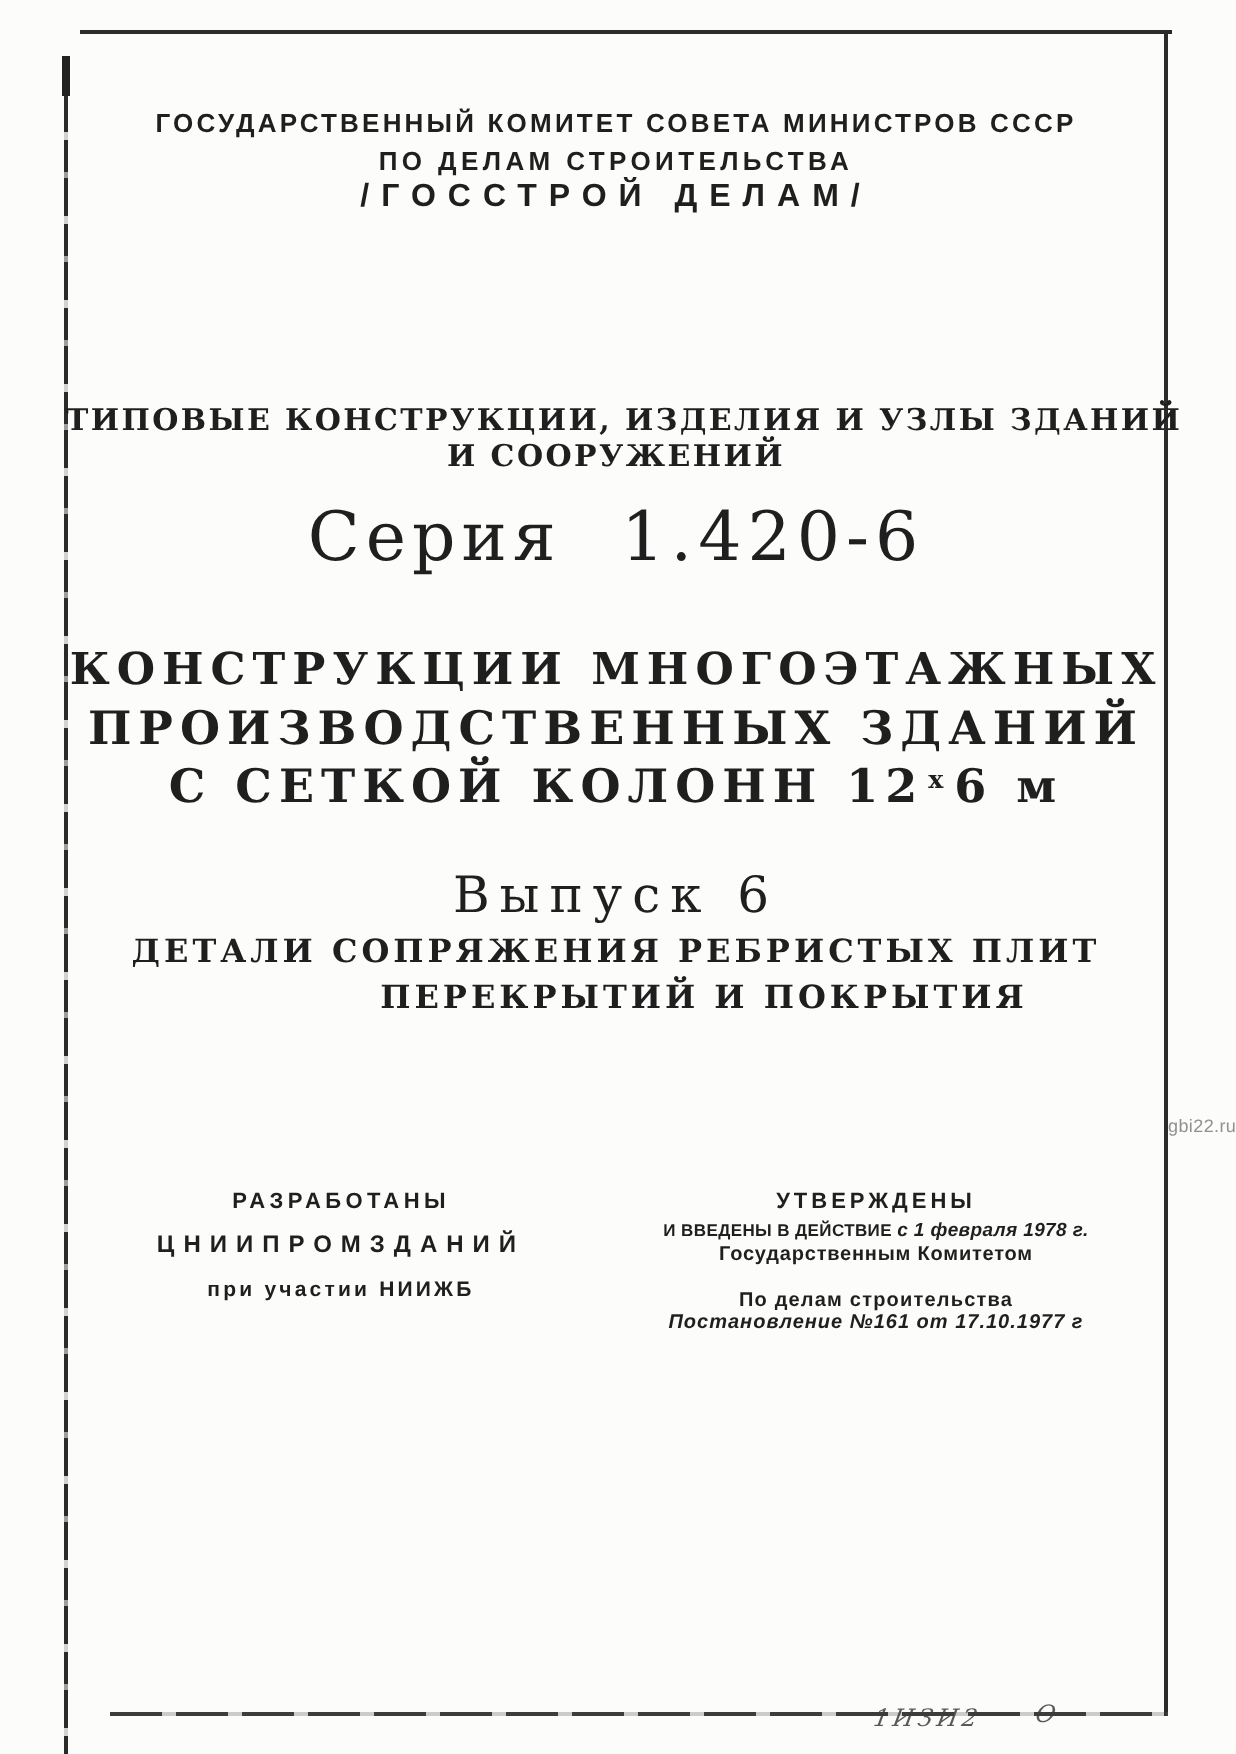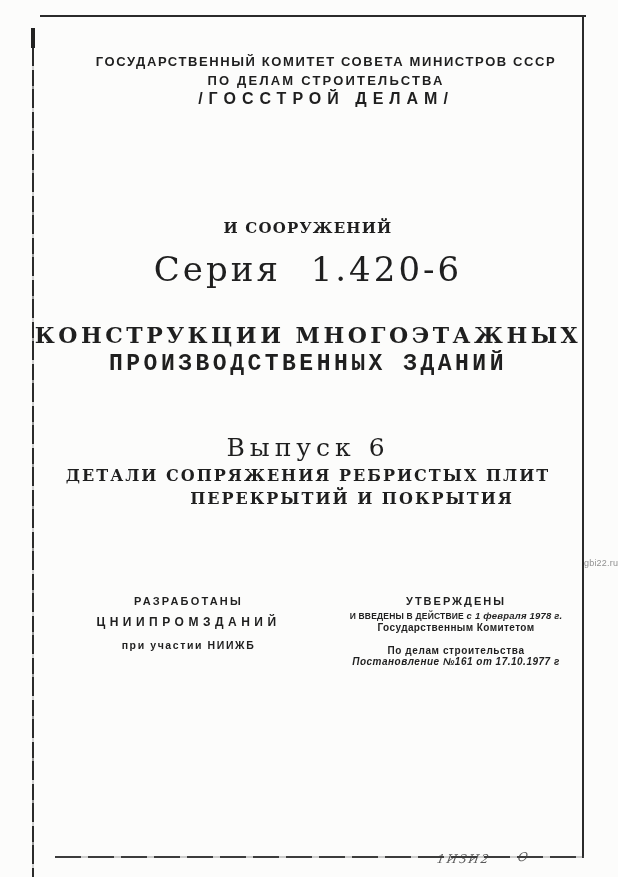--- a/index.html
+++ b/index.html
@@ -23,34 +23,34 @@
   }
   .border-top   { position: absolute; left: 40px;  top: 15px;  width: 546px; height: 2px; background: #2b2b2b; }
   .border-right { position: absolute; left: 582px; top: 15px;  width: 2px;   height: 843px; background: #2b2b2b; }
   .border-bottom{
     position: absolute; left: 55px; top: 856px; width: 529px; height: 2px;
     background: repeating-linear-gradient(to right,
       #3c3c3c 0 26px, rgba(60,60,60,.25) 26px 33px);
   }
   
   .cblock { position: absolute; left: 33px; width: 550px; text-align: center; white-space: nowrap; }
-  .sans-b  { font-family: "Liberation Sans", sans-serif; font-weight: 700; margin-left: 18px; }
+  .sans-b  { font-family: "Liberation Sans", sans-serif; font-weight: 700; }
   .serif   { font-family: "DejaVu Serif", serif; }
 
   .hdr1 { top: 54px;  font-size: 13px; letter-spacing: 1.6px; }
   .hdr2 { top: 73px;  font-size: 13px; letter-spacing: 2.2px; }
   .hdr3 { top: 90px;  font-size: 16px; letter-spacing: 6px; }
 
   .typ1 { top: 201px; font-size: 15px; font-weight: 700; letter-spacing: 1.2px; }
   .typ2 { top: 219px; font-size: 15px; font-weight: 700; letter-spacing: 1.2px; }
 
   .series { top: 249px; font-size: 34px; letter-spacing: 3px; word-spacing: 16px; font-weight: 500; }
 
   .ttl1 { top: 322px; font-size: 22px; font-weight: 700; letter-spacing: 3.5px; }
-  .ttl2 { top: 351px; font-size: 23px; font-weight: 700; letter-spacing: 3.5px; font-family: Liberation Mono, monospace; }
+  .ttl2 { top: 351px; font-size: 23px; font-weight: 700; letter-spacing: 3.5px; }
   .ttl3 { top: 380px; font-size: 23px; font-weight: 700; letter-spacing: 3.5px; }
   .sup-x { font-size: 0.55em; vertical-align: 7px; margin: 0 2px; }
 
   .issue { top: 433px; font-size: 25px; letter-spacing: 5px; font-weight: 500; }
   .sub1  { top: 466px; font-size: 16px; font-weight: 700; letter-spacing: 2px; }
   .sub2  { top: 489px; font-size: 16px; font-weight: 700; letter-spacing: 2px; padding-left: 44px; }
 
   .devblock { position: absolute; left: 63px; width: 215px; text-align: center; white-space: nowrap; }
   .dev1 { top: 595px; font-size: 11px;   letter-spacing: 2.2px; }
   .dev2 { top: 615px; font-size: 12px;   letter-spacing: 4.5px; }
@@ -88,25 +88,27 @@
   <div class="border-left"></div>
   <div class="border-left-cap"></div>
   <div class="border-top"></div>
   <div class="border-right"></div>
   <div class="border-bottom"></div>
 
   <div class="cblock sans-b hdr1">ГОСУДАРСТВЕННЫЙ КОМИТЕТ СОВЕТА МИНИСТРОВ СССР</div>
   <div class="cblock sans-b hdr2">ПО ДЕЛАМ СТРОИТЕЛЬСТВА</div>
   <div class="cblock sans-b hdr3">/ГОССТРОЙ ДЕЛАМ/</div>
 
+  <div class="cblock serif typ1">ТИПОВЫЕ КОНСТРУКЦИИ, ИЗДЕЛИЯ И УЗЛЫ ЗДАНИЙ</div>
   <div class="cblock serif typ2">И СООРУЖЕНИЙ</div>
   <div class="cblock serif series">Серия 1.420-6</div>
 
   <div class="cblock serif ttl1">КОНСТРУКЦИИ МНОГОЭТАЖНЫХ</div>
   <div class="cblock serif ttl2">ПРОИЗВОДСТВЕННЫХ ЗДАНИЙ</div>
+  <div class="cblock serif ttl3"><span>С СЕТКОЙ КОЛОНН 12</span><span class="sup-x">х</span><span>6 м</span></div>
 
   <div class="cblock serif issue">Выпуск 6</div>
   <div class="cblock serif sub1">ДЕТАЛИ СОПРЯЖЕНИЯ РЕБРИСТЫХ ПЛИТ</div>
   <div class="cblock serif sub2">ПЕРЕКРЫТИЙ И ПОКРЫТИЯ</div>
 
   <div class="devblock sans-b dev1">РАЗРАБОТАНЫ</div>
   <div class="devblock sans-b dev2">ЦНИИПРОМЗДАНИЙ</div>
   <div class="devblock sans-b dev3">при участии НИИЖБ</div>
 
   <div class="appblock sans-b app1">УТВЕРЖДЕНЫ</div>

